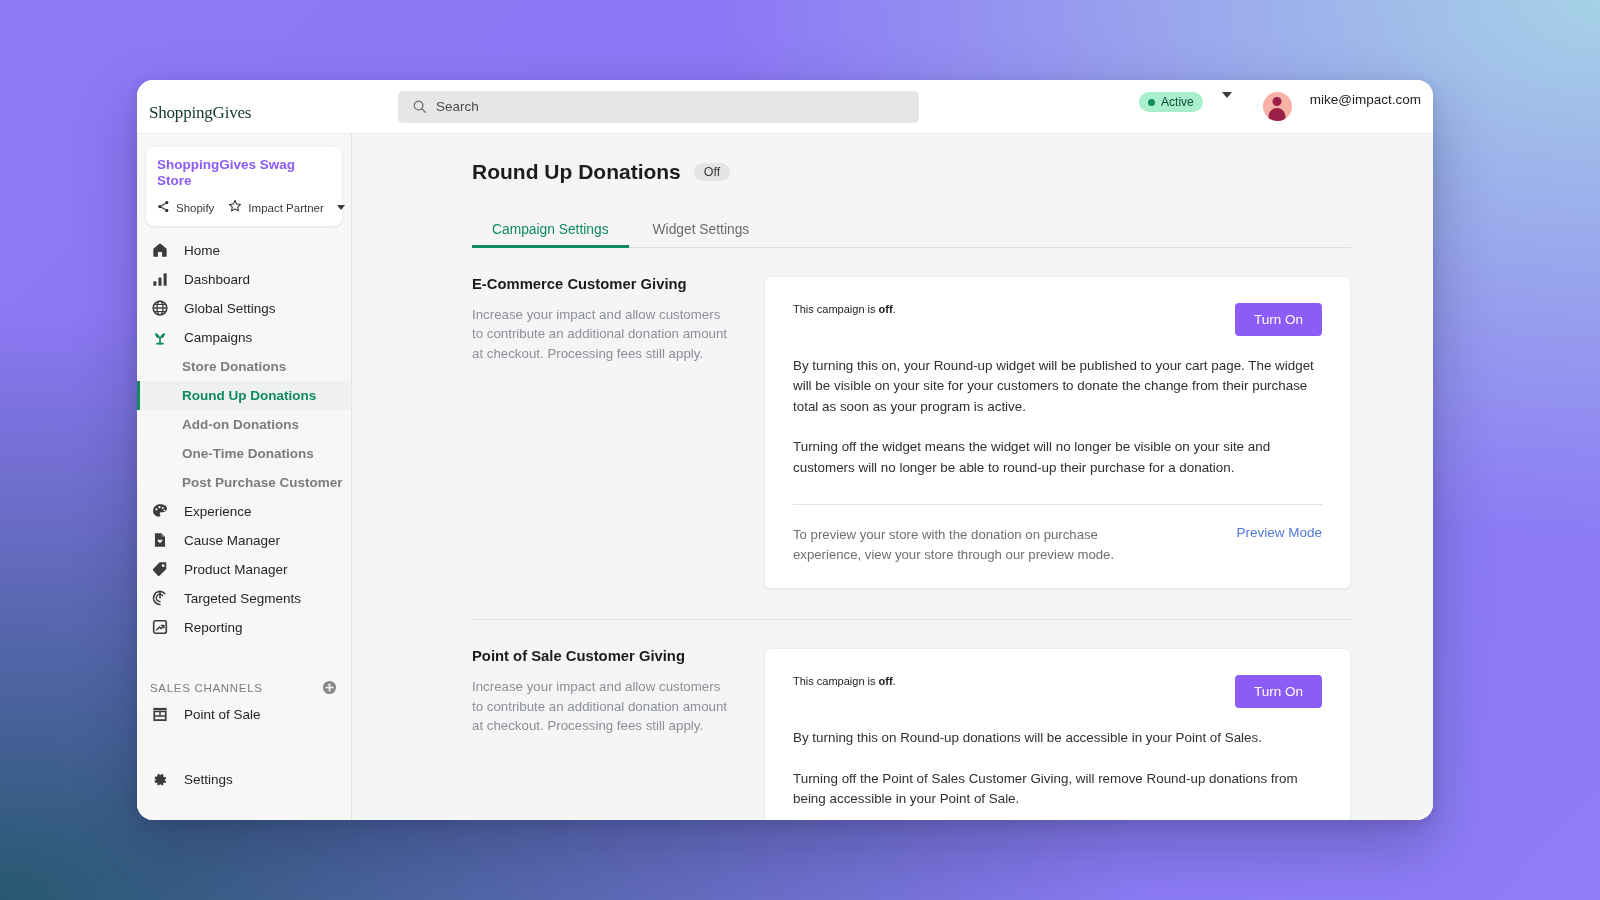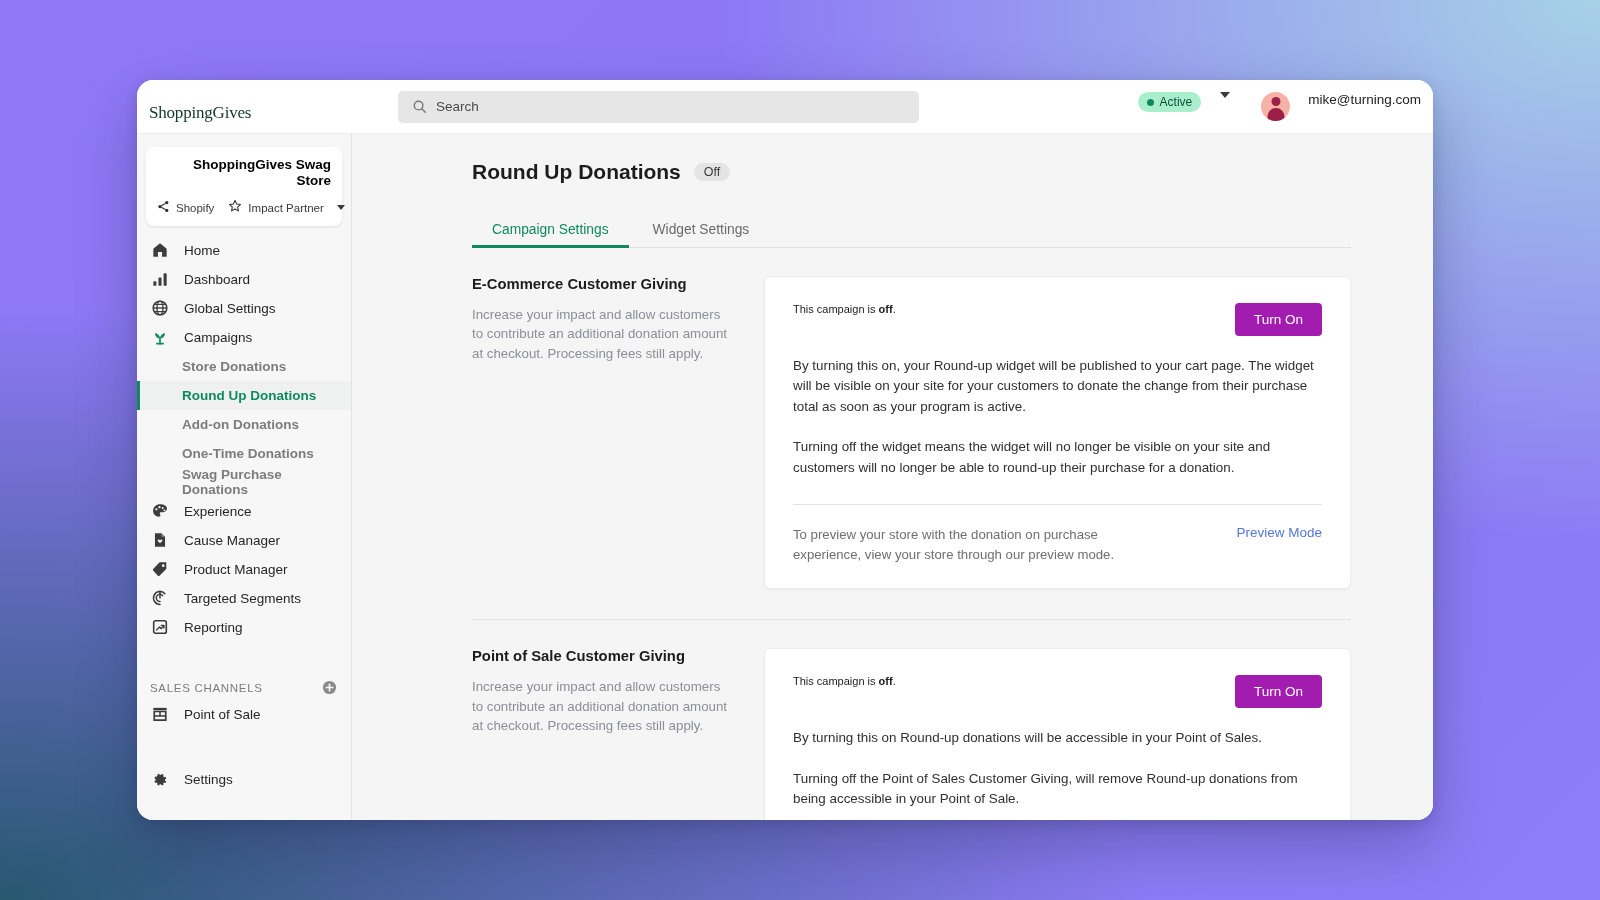--- a/index.html
+++ b/index.html
@@ -100,21 +100,21 @@
     padding-top: 9px;
     display: flex; flex-direction: column;
     overflow: hidden;
   }
   .store-card {
     margin: 4px 9px 10px 9px;
     background: #ffffff; border-radius: 8px;
     box-shadow: 0 1px 3px rgba(0,0,0,0.10);
     padding: 10px 11px 9px 11px;
   }
-  .store-name { font-size: 13.5px; font-weight: 700; color: #000000; line-height: 1.22; text-align: right; }
+  .store-name { font-size: 13.5px; font-weight: 700; color: #8b5cf6; line-height: 1.22; }
   .store-meta { display: flex; align-items: center; margin-top: 9px; gap: 0; }
   .meta-chunk { display: flex; align-items: center; gap: 6px; }
   .meta-chunk + .meta-chunk { margin-left: 14px; }
   .meta-txt { font-size: 11.5px; color: #3a3a3a; white-space: nowrap; }
   .mini-caret {
     width: 0; height: 0; margin-left: 7px;
     border-left: 4.5px solid transparent; border-right: 4.5px solid transparent;
     border-top: 5.5px solid #3b3b3b;
   }
 
@@ -194,21 +194,21 @@
   .card {
     flex: 1 1 auto; background: #ffffff;
     border: 1px solid #ececec; border-radius: 6px;
     box-shadow: 0 1px 2px rgba(0,0,0,0.05);
     padding: 26px 28px 24px 28px;
   }
   .card-topline { display: flex; align-items: flex-start; justify-content: space-between; }
   .campaign-state { font-size: 11px; color: #1c1c1c; }
   .campaign-state b { font-weight: 700; }
   .btn-primary {
-    background: #a21caf; color: #ffffff; border: 0;
+    background: #8b5cf6; color: #ffffff; border: 0;
     border-radius: 4px; padding: 9px 19px;
     font-family: "Liberation Sans", sans-serif;
     font-size: 13.5px; cursor: pointer; white-space: nowrap;
   }
   .card-p {
     margin-top: 20px; font-size: 13.4px; color: #303030; line-height: 1.52;
   }
   .divider { height: 1px; background: #e2e2e2; margin: 26px 0 0 0; }
   .card-footer {
     margin-top: 20px; display: flex; align-items: flex-start;
@@ -236,21 +236,21 @@
       <input class="search-input" type="text" placeholder="Search" style="">
     </div>
 
     <div class="topright">
       <div class="status-pill">
         <span class="status-dot"></span>
         <span>Active</span>
       </div>
       <span class="caret"></span>
       <span class="avatar"></span>
-      <span class="useremail">mike@turning.com</span>
+      <span class="useremail">mike@impact.com</span>
     </div>
   </div>
 
   <div class="body-split">
 
     <div class="sidebar">
 
       <div class="store-card">
         <div class="store-name">ShoppingGives Swag Store</div>
         <div class="store-meta">
@@ -331,21 +331,21 @@
         <div class="sub-item active">
           <span>Round Up Donations</span>
         </div>
         <div class="sub-item">
           <span>Add-on Donations</span>
         </div>
         <div class="sub-item">
           <span>One-Time Donations</span>
         </div>
         <div class="sub-item">
-          <span>Swag Purchase Donations</span>
+          <span>Post Purchase Customer</span>
         </div>
 
         <div class="nav-item">
           <span class="nav-ico">
             <svg viewBox="0 0 20 20" width="18" height="18">
                 <path d="M10 2.4c-4.3 0-7.7 3.2-7.7 7.3 0 4 3.1 6.6 6.3 6.6 1.3 0 1.9-.7 1.9-1.5 0-.9-.8-1.2-.8-2.1 0-.8.7-1.4 1.6-1.4h1.7c2.6 0 4.7-1.8 4.7-4.2 0-2.7-3-4.7-7.7-4.7z" fill="#3c3c3c"></path>
                 <circle cx="6" cy="8.1" r="1.25" fill="#f7f7f7"></circle>
                 <circle cx="9.4" cy="5.8" r="1.25" fill="#f7f7f7"></circle>
                 <circle cx="13" cy="6.6" r="1.15" fill="#f7f7f7"></circle>
                 <circle cx="14.9" cy="9.3" r="1.05" fill="#f7f7f7"></circle>

